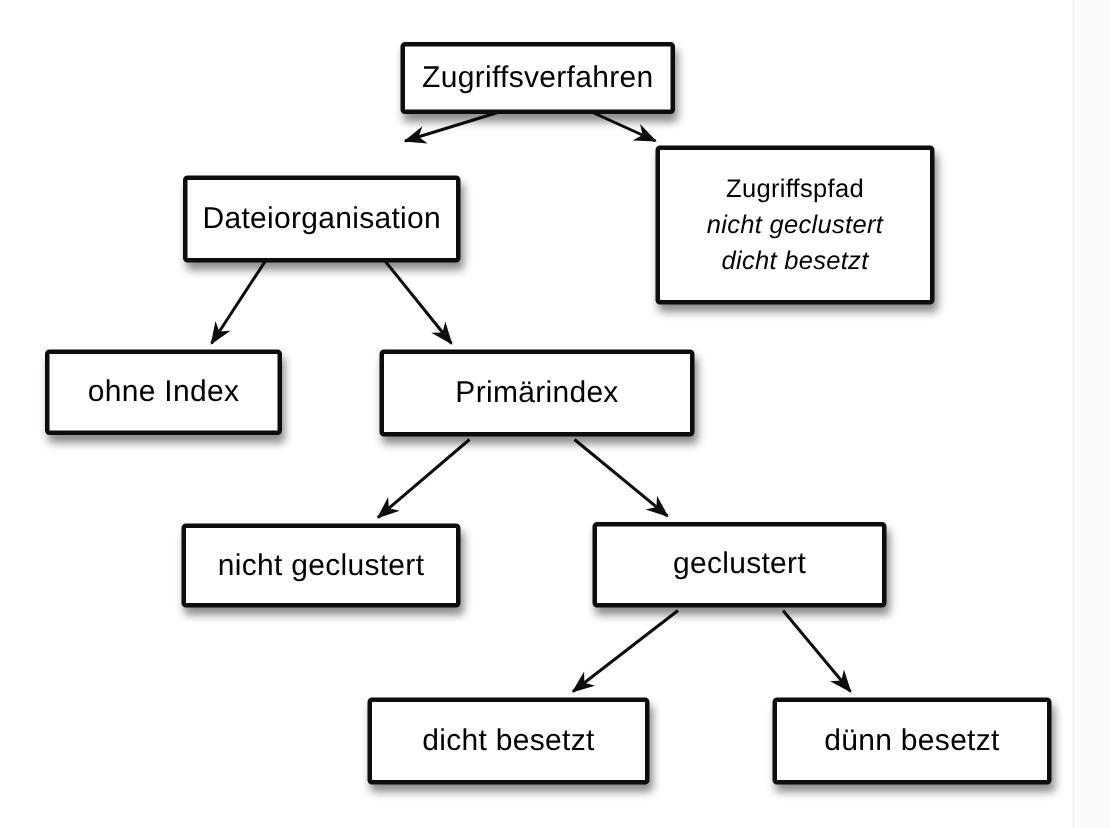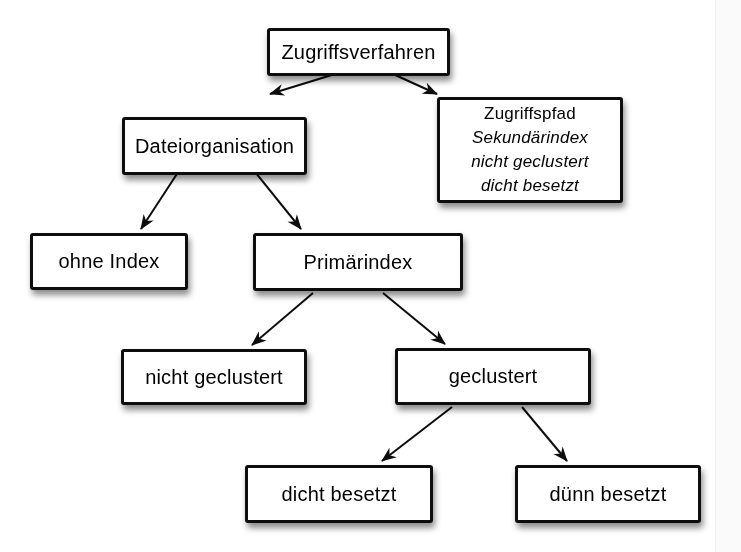--- a/index.html
+++ b/index.html
@@ -97,21 +97,20 @@
   <div class="box" id="node-zugriffsverfahren">
     <span>Zugriffsverfahren</span>
   </div>
 
   <div class="box" id="node-dateiorganisation">
     <span>Dateiorganisation</span>
   </div>
 
   <div class="box multiline" id="node-zugriffspfad">
     <span>Zugriffspfad</span>
-    <span class="italic-line">Sekundärindex</span>
     <span class="italic-line">nicht geclustert</span>
     <span class="italic-line">dicht besetzt</span>
   </div>
 
   <div class="box" id="node-ohne-index">
     <span>ohne Index</span>
   </div>
 
   <div class="box" id="node-primaerindex">
     <span>Primärindex</span>

